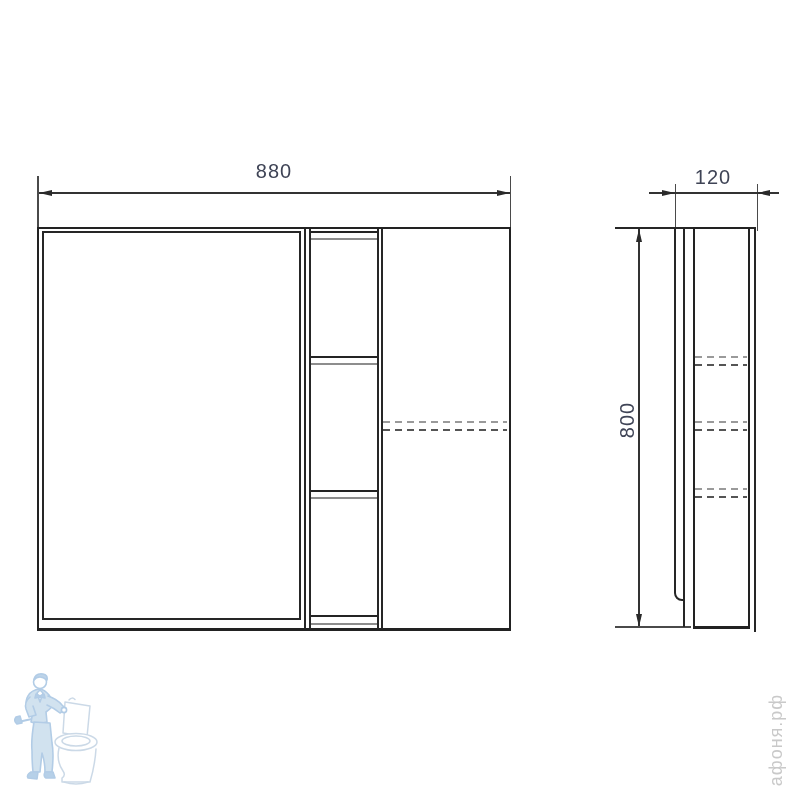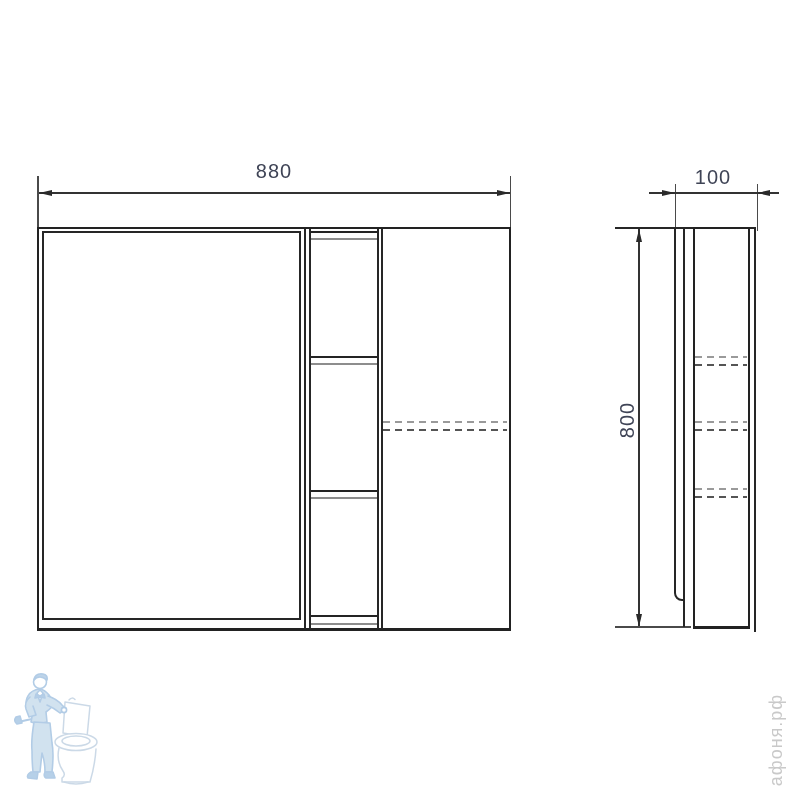--- a/index.html
+++ b/index.html
@@ -71,21 +71,21 @@
   <div class="dash-dark" style="left:383px;top:429px;width:124px;"></div>
 </div>
 
 <div class="abs" style="left:0;top:0;width:800px;height:800px;">
 
   <div class="vline ext" style="left:674.5px;top:184px;width:1.5px;height:73px;"></div>
   <div class="vline ext" style="left:756.5px;top:184px;width:1.5px;height:47px;"></div>
   <div class="hline" style="left:649px;top:192px;width:130px;height:2px;background:#333;"></div>
   <div class="arr arr-right" style="left:662px;top:190px;"></div>
   <div class="arr arr-left" style="left:757px;top:190px;"></div>
-  <div class="dimtext" style="left:683px;top:166px;">100</div>
+  <div class="dimtext" style="left:683px;top:166px;">120</div>
 
   <div class="vline" style="left:638px;top:229px;width:2px;height:398px;background:#333;"></div>
   <div class="arr arr-up" style="left:635.5px;top:229px;"></div>
   <div class="arr arr-down" style="left:635.5px;top:614px;"></div>
   <div class="hline ext" style="left:615px;top:626px;width:76px;height:1.5px;"></div>
   <div class="dimtext rot" style="left:597px;top:409px;">800</div>
 
   <div class="hline" style="left:615px;top:226.5px;width:141px;height:2px;"></div>
 
   <div class="panel" style="left:674px;top:227px;width:11px;height:374px;border-bottom-left-radius:8px;"></div>

